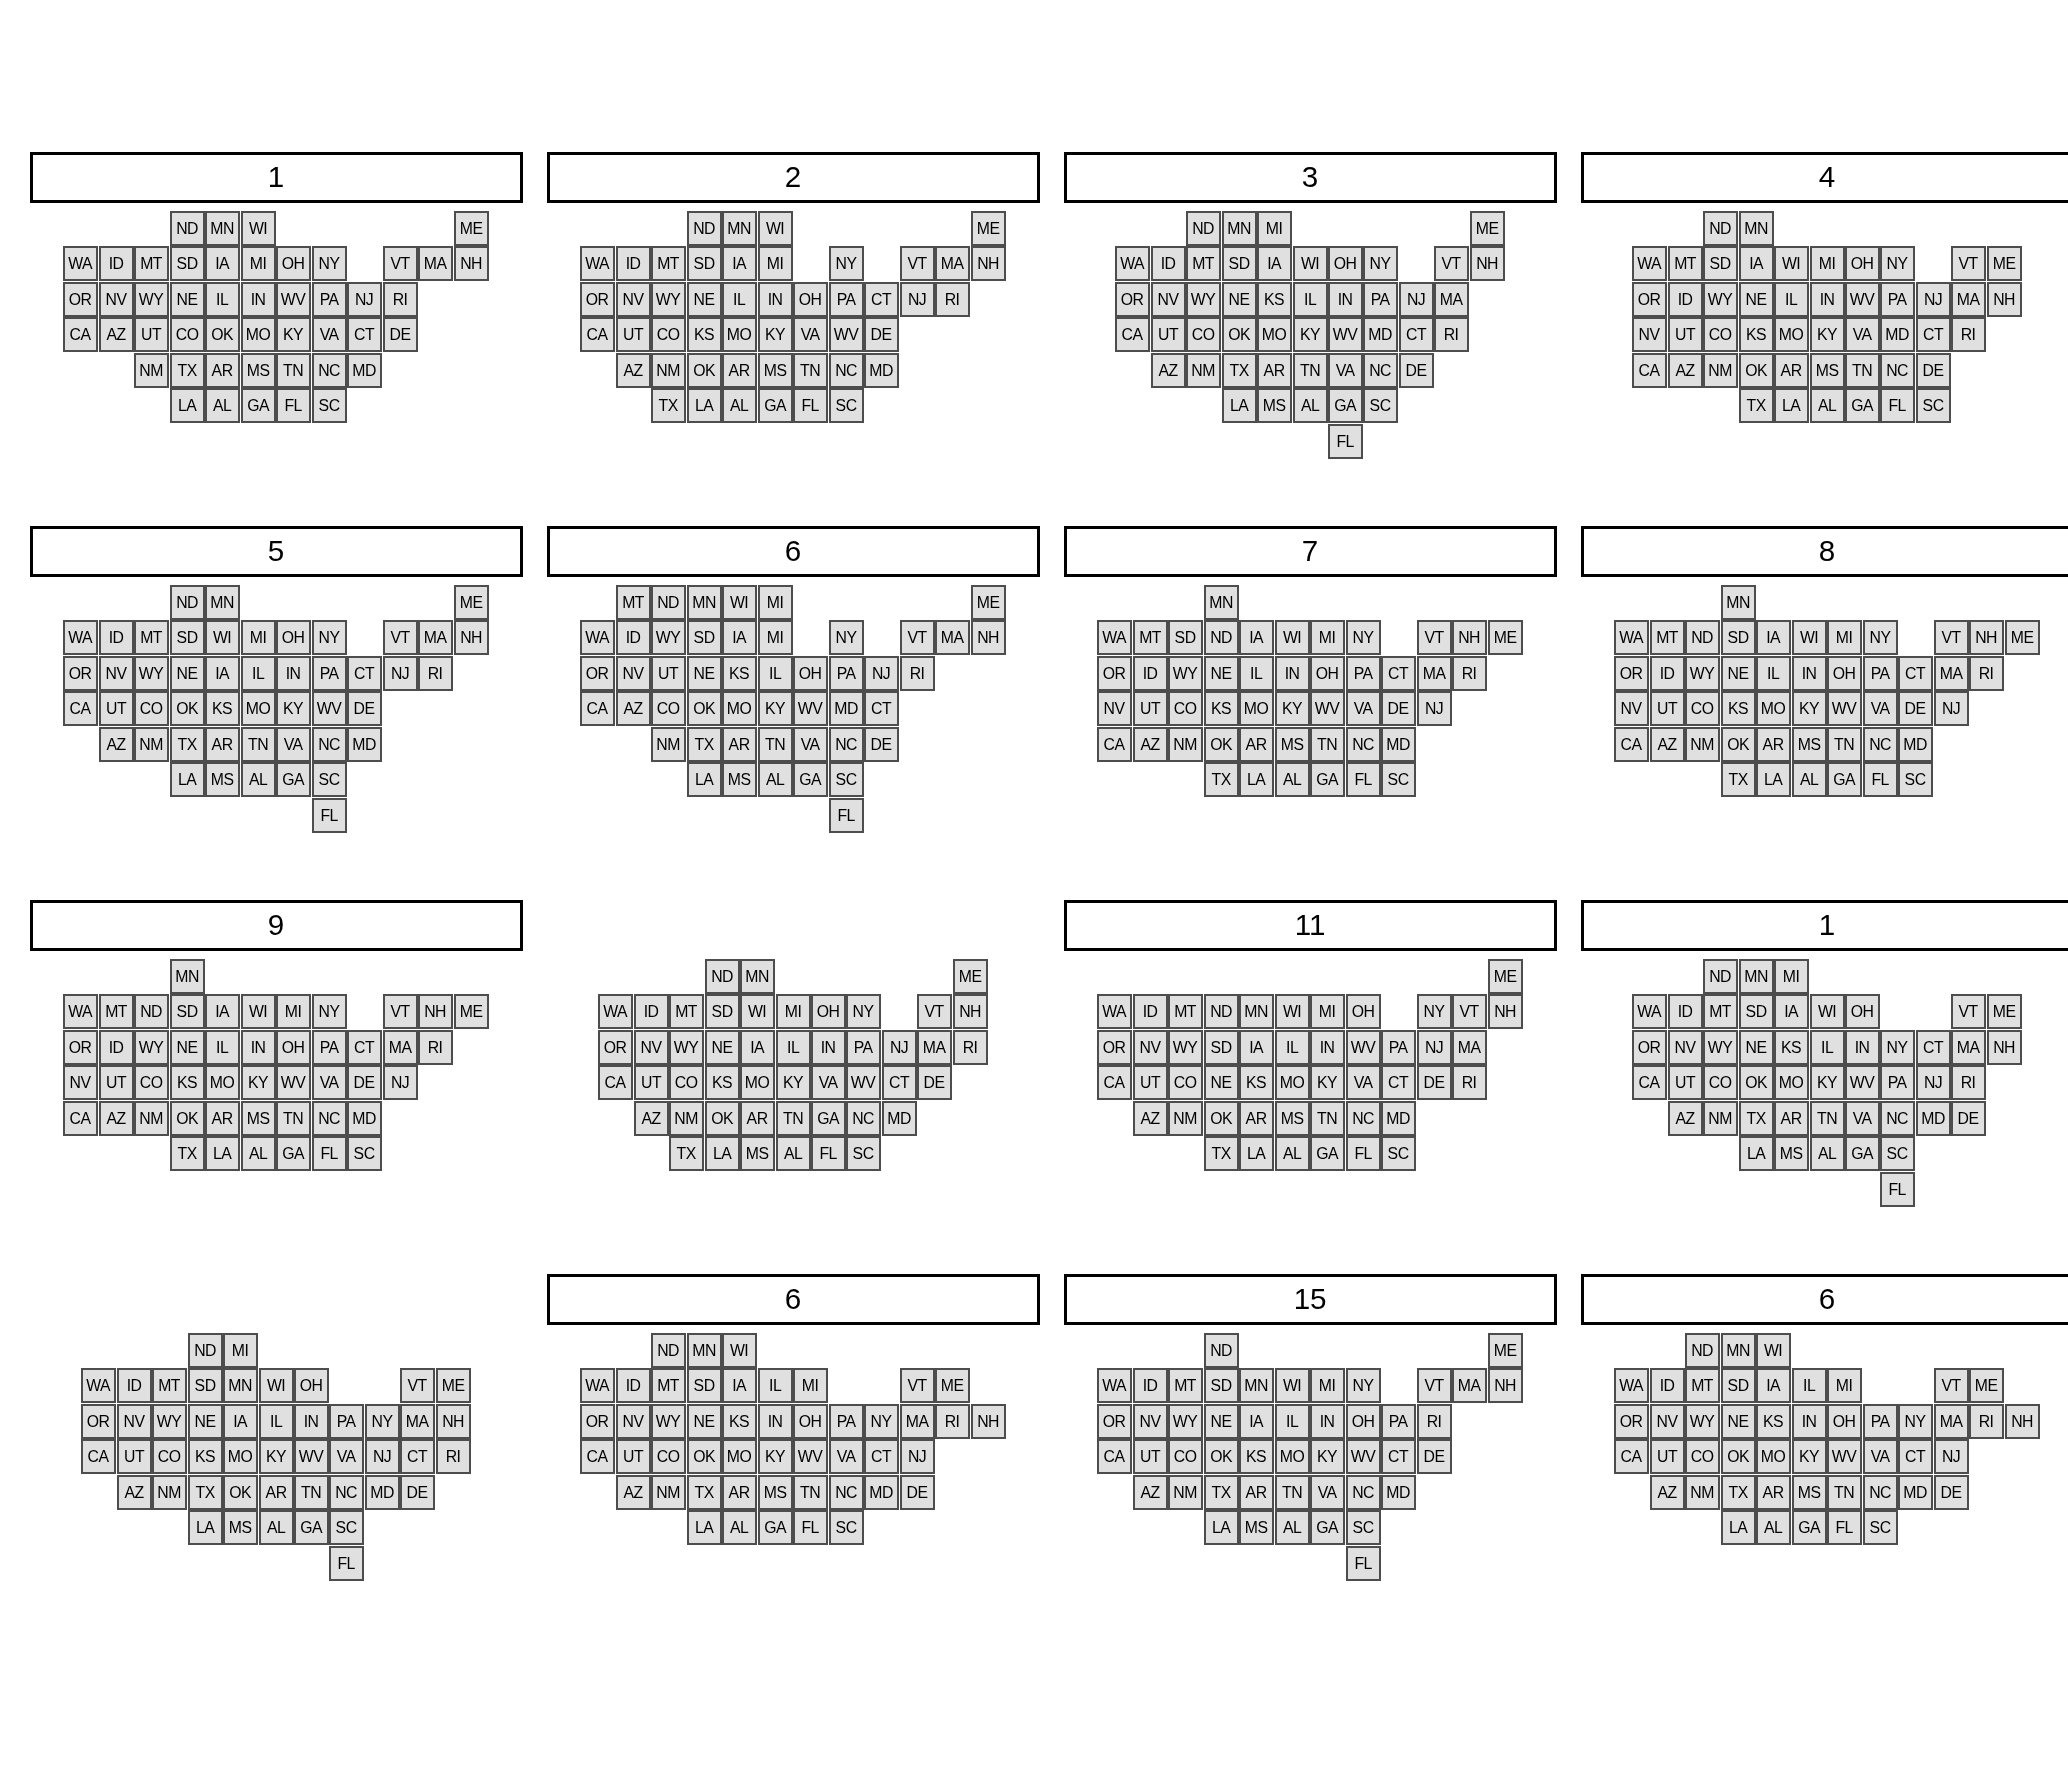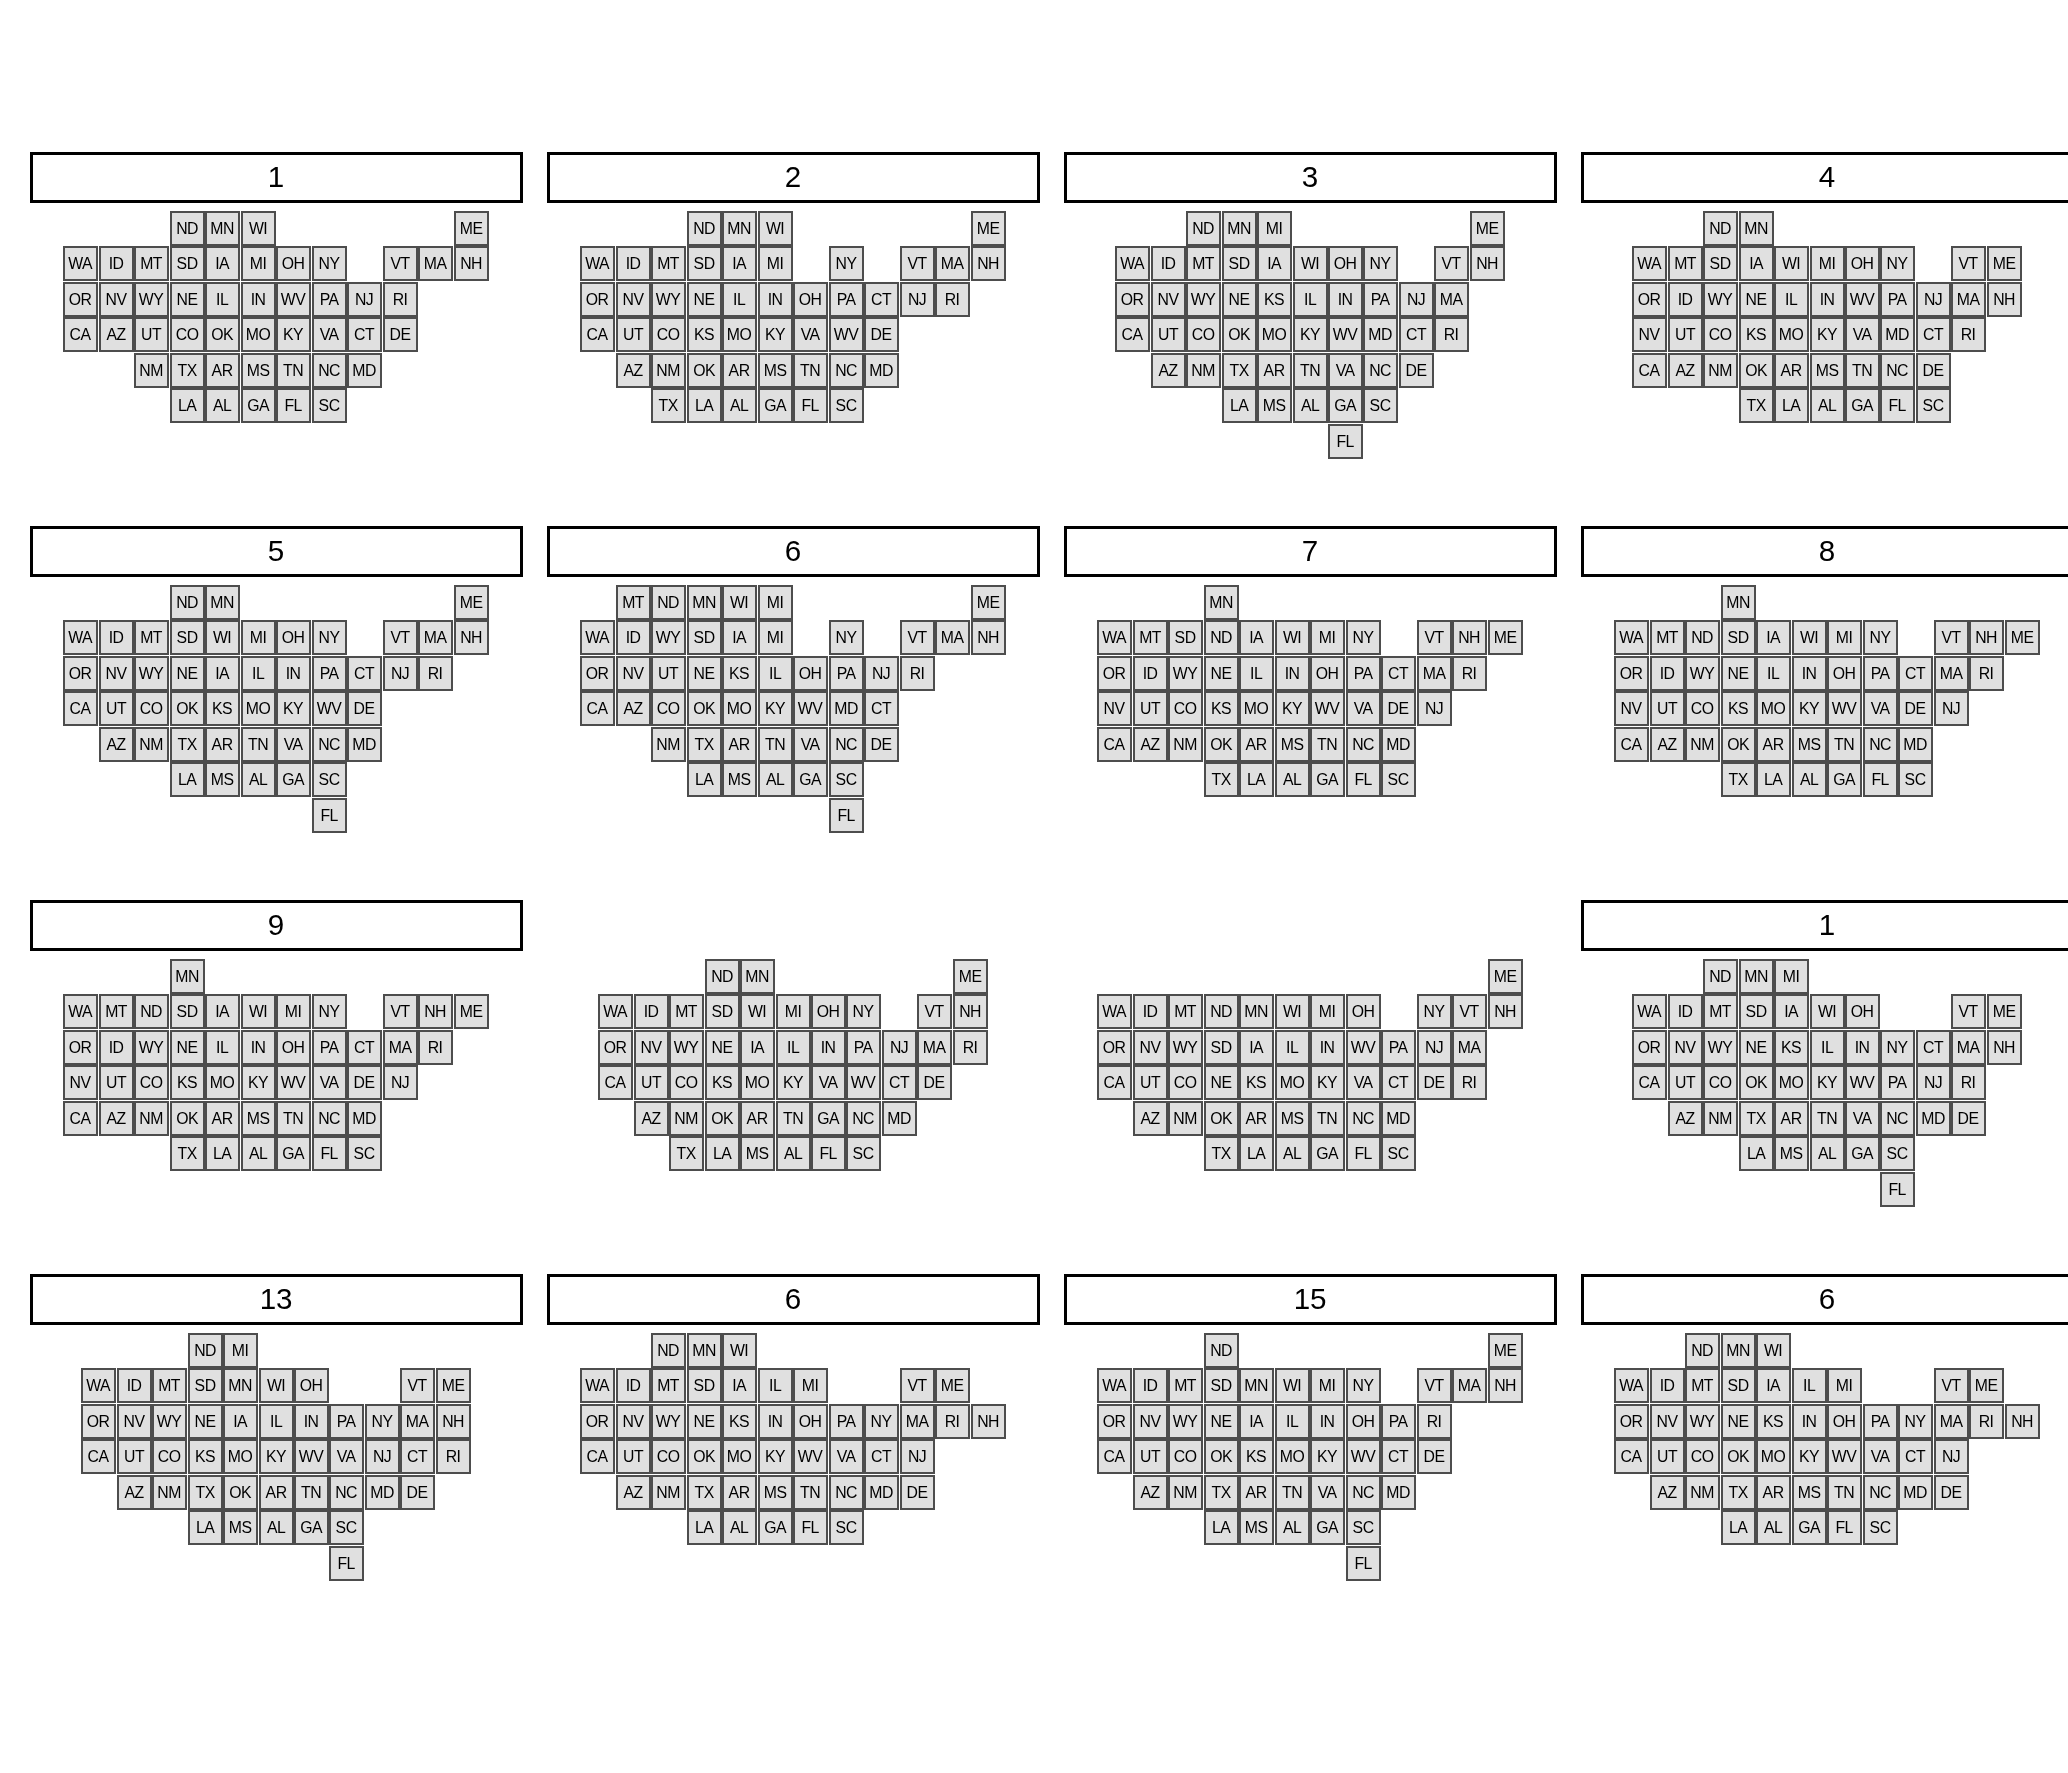--- a/index.html
+++ b/index.html
@@ -1578,20 +1578,23 @@
           </div>
           <div class="tile" style="left: 264px; top: 177px; width: 35px; height: 35px; background: rgb(224, 224, 224); border-color: rgb(77, 77, 77);">
             <span>FL</span>
           </div>
           <div class="tile" style="left: 299px; top: 177px; width: 35px; height: 35px; background: rgb(224, 224, 224); border-color: rgb(77, 77, 77);">
             <span>SC</span>
           </div>
         </div>
       </div>
       <div class="panel">
+        <div class="strip">
+          <div class="strip-label">11</div>
+        </div>
         <div class="map">
           <div class="tile" style="left: 424px; top: 0px; width: 35px; height: 35px; background: rgb(224, 224, 224); border-color: rgb(77, 77, 77);">
             <span>ME</span>
           </div>
           <div class="tile" style="left: 33px; top: 35px; width: 35px; height: 35px; background: rgb(224, 224, 224); border-color: rgb(77, 77, 77);">
             <span>WA</span>
           </div>
           <div class="tile" style="left: 69px; top: 35px; width: 35px; height: 35px; background: rgb(224, 224, 224); border-color: rgb(77, 77, 77);">
             <span>ID</span>
           </div>
@@ -1877,23 +1880,20 @@
           </div>
           <div class="tile" style="left: 299px; top: 177px; width: 35px; height: 35px; background: rgb(224, 224, 224); border-color: rgb(77, 77, 77);">
             <span>SC</span>
           </div>
           <div class="tile" style="left: 299px; top: 213px; width: 35px; height: 35px; background: rgb(224, 224, 224); border-color: rgb(77, 77, 77);">
             <span>FL</span>
           </div>
         </div>
       </div>
       <div class="panel">
-        <div class="strip">
-          <div class="strip-label">13</div>
-        </div>
         <div class="map">
           <div class="tile" style="left: 158px; top: 0px; width: 35px; height: 35px; background: rgb(224, 224, 224); border-color: rgb(77, 77, 77);">
             <span>ND</span>
           </div>
           <div class="tile" style="left: 193px; top: 0px; width: 35px; height: 35px; background: rgb(224, 224, 224); border-color: rgb(77, 77, 77);">
             <span>MI</span>
           </div>
           <div class="tile" style="left: 51px; top: 35px; width: 35px; height: 35px; background: rgb(224, 224, 224); border-color: rgb(77, 77, 77);">
             <span>WA</span>
           </div>

